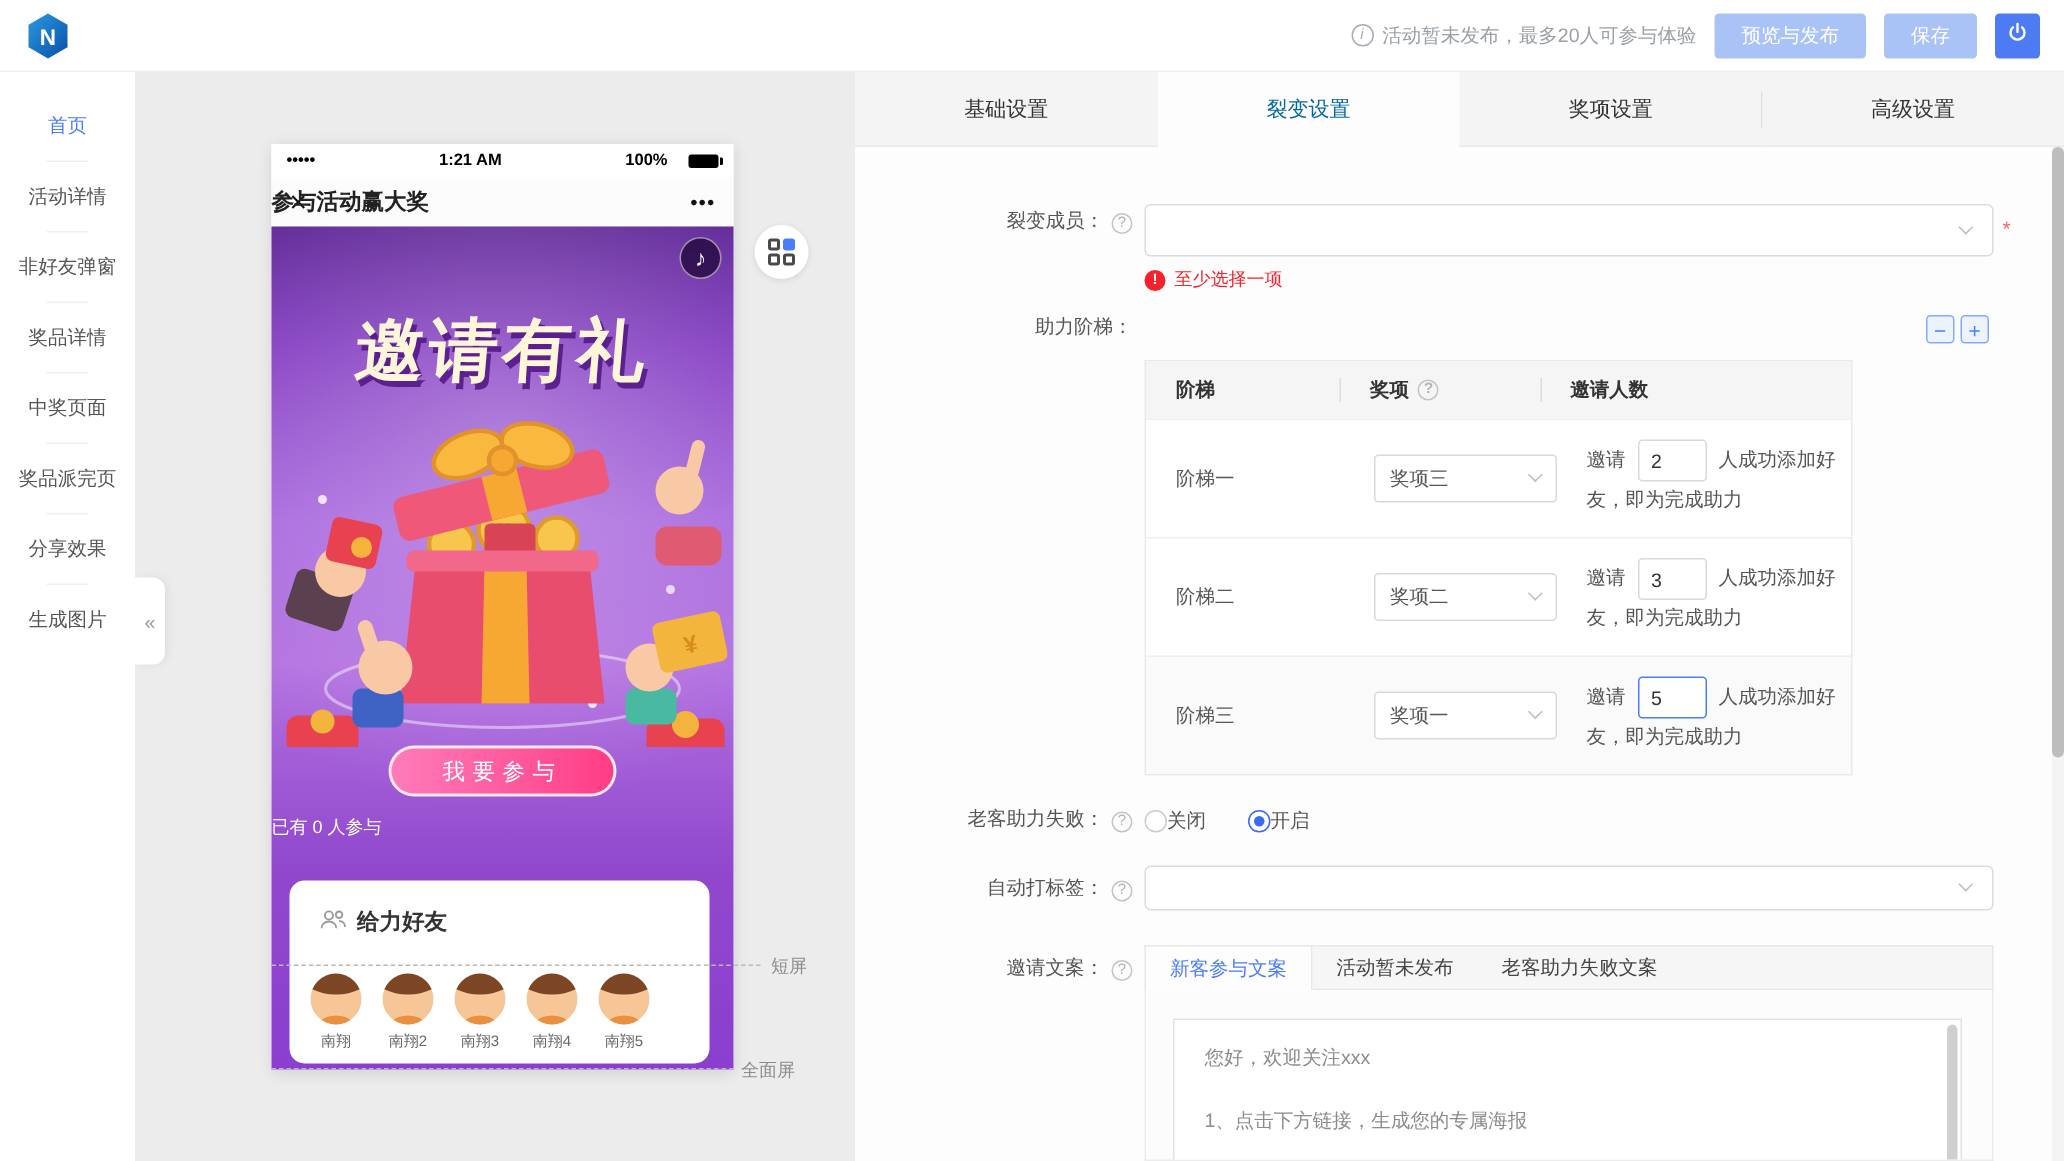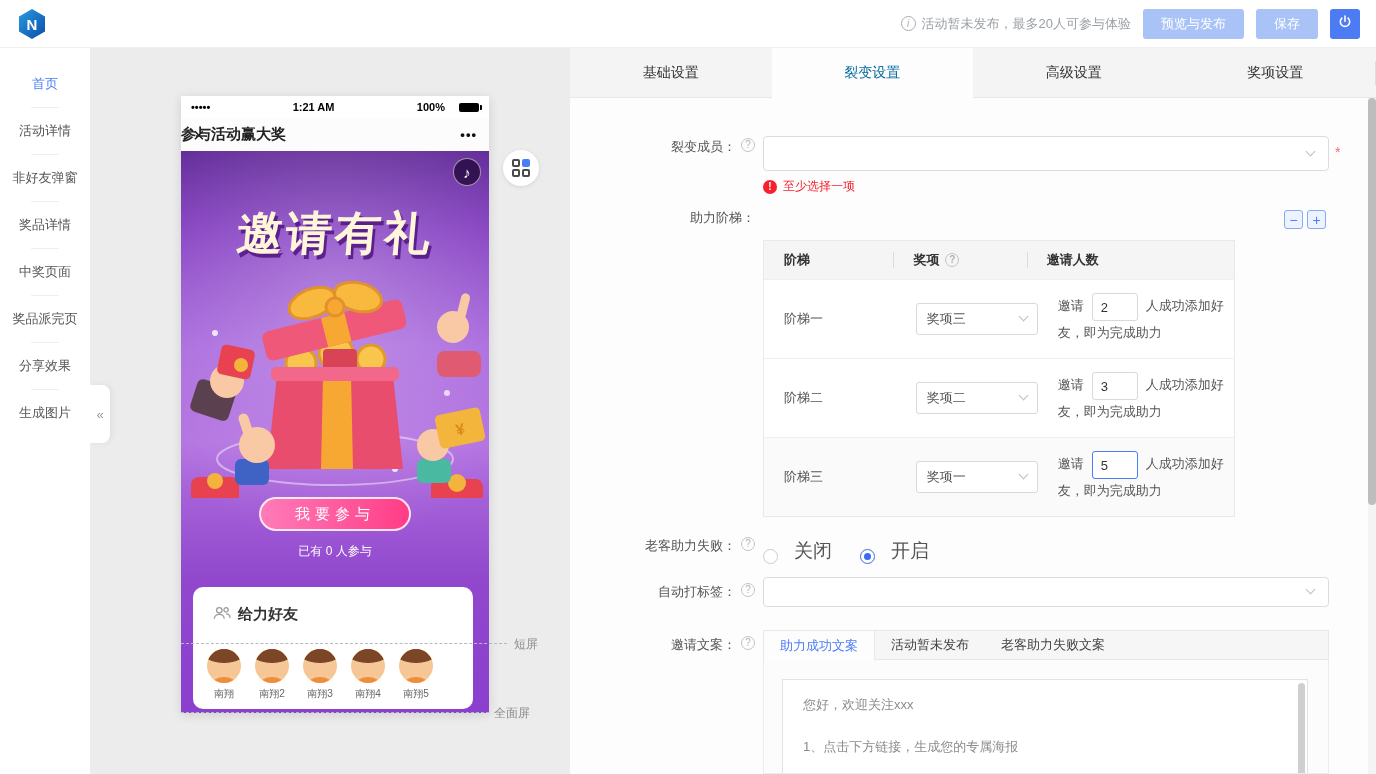--- a/index.html
+++ b/index.html
@@ -55,21 +55,21 @@
              background:rgba(35,8,60,.78);border:1px solid rgba(255,255,255,.55);color:#fff;
              font-size:15px;display:flex;align-items:center;justify-content:center;cursor:pointer}
   .headline{position:absolute;top:52px;left:0;right:0;text-align:center;font-size:46px;
             font-weight:900;color:#fff6da;letter-spacing:3px;transform:skewX(-5deg);
             text-shadow:3px 4px 0 rgba(80,20,130,.85)}
   .gift-wrap{position:absolute;top:112px;left:4px;width:300px;height:235px}
   .join-btn{position:absolute;top:346px;left:50%;transform:translateX(-50%);width:152px;height:34px;
             border-radius:17px;background:linear-gradient(90deg,#ff7bb9,#ff3d86);
             border:2px solid rgba(255,255,255,.85);color:#fff;font-size:15px;letter-spacing:5px;
             display:flex;align-items:center;justify-content:center;cursor:pointer}
-  .participants{position:absolute;top:392px;width:100%;text-align:center;color:#fff;font-size:12px}
+  .participants{position:absolute;top:392px;width:100%;color:#fff;font-size:12px}
   .friends-card{position:absolute;left:12px;right:16px;top:436px;height:122px;background:#fff;border-radius:10px}
   .fc-title{position:absolute;top:18px;left:20px;display:flex;align-items:center;gap:7px;
             font-size:15px;font-weight:700;color:#333}
   .fc-avatars{position:absolute;top:62px;left:14px;display:flex;gap:14px}
   .fc-item{width:34px;text-align:center}
   .avatar{width:34px;height:34px;border-radius:50%;background:#f7c696;position:relative;
           overflow:hidden;margin:0 auto}
   .avatar::before{content:'';position:absolute;top:-10px;left:-5px;right:-5px;height:24px;
                   border-radius:50%;background:#7b4526}
   .avatar::after{content:'';position:absolute;bottom:-9px;left:5px;right:5px;height:15px;
@@ -85,21 +85,21 @@
   .marker-label{position:absolute;font-size:12px;color:#8c8c8c;z-index:6}
 
   
   .panel{position:absolute;top:48px;left:570px;width:806px;bottom:0;background:#fdfdfd}
   .panel-tabs{position:absolute;top:0;left:0;right:0;height:50px;display:flex;z-index:2}
   .ptab{flex:1;display:flex;align-items:center;justify-content:center;font-size:14px;color:#333;
         background:#f4f4f4;border-bottom:1px solid #e8e8e8;position:relative;cursor:pointer}
   .ptab.active{background:#fdfdfd;color:#0369a1;border-bottom:none}
   .ptab.vdiv::after{content:'';position:absolute;right:0;top:13px;height:24px;width:1px;background:#ddd}
   .f-label{position:absolute;left:0;width:185px;display:flex;justify-content:flex-end;
-           align-items:flex-start;gap:5px;font-size:13px;color:#555}
+           align-items:flex-end;gap:5px;font-size:13px;color:#555}
   .help{width:14px;height:14px;border:1px solid #c4c4c4;border-radius:50%;color:#b3b3b3;
         font-size:10px;line-height:12px;text-align:center;flex:0 0 14px}
   .sel{position:absolute;border:1px solid #dcdcdc;border-radius:4px;background:#fff;cursor:pointer}
   .caret{position:absolute;right:14px;top:50%;width:7px;height:7px;margin-top:-6px;
          border-right:1px solid #bfbfbf;border-bottom:1px solid #bfbfbf;transform:rotate(45deg)}
   .req-star{position:absolute;left:765px;top:96px;color:#f56c6c;font-size:14px}
   .err-row{position:absolute;left:193px;top:130px;display:flex;align-items:center;gap:6px}
   .err-ico{width:14px;height:14px;border-radius:50%;background:#f5222d;color:#fff;font-size:10px;
            font-weight:bold;display:flex;align-items:center;justify-content:center}
   .err-txt{color:#f5222d;font-size:12px}
@@ -117,21 +117,21 @@
   .lt-cell{padding-left:20px}
   .mini-select{width:122px;height:32px;border:1px solid #d9d9d9;border-radius:3px;background:#fff;
                display:flex;align-items:center;padding:0 10px;font-size:13px;color:#555;
                position:relative;cursor:pointer}
   .mini-select .caret{right:10px}
   .invite-cell{width:231px;line-height:24px;padding-left:20px;padding-right:10px}
   .num-input{width:46px;height:28px;border:1px solid #d9d9d9;border-radius:3px;margin:0 8px;
              padding:0 8px;font-size:13px;color:#333;vertical-align:middle}
   .num-input.focused{border-color:#4a7df9;outline:none}
   .radio-group{position:absolute;left:193px;top:490px;display:flex;gap:28px}
-  .radio{display:flex;align-items:flex-end;gap:16px;font-size:19px;color:#555;cursor:pointer}
+  .radio{display:flex;align-items:center;gap:0;font-size:13px;color:#555;cursor:pointer}
   .r-circle{width:15px;height:15px;border:1px solid #ccc;border-radius:50%;background:#fff;position:relative}
   .r-circle.checked{border-color:#3a6af0}
   .r-circle.checked::after{content:'';position:absolute;inset:3px;border-radius:50%;background:#3a6af0}
   .itabs{position:absolute;left:193px;top:582px;width:566px;height:30px;background:#f6f6f6;
          border:1px solid #e8e8e8;display:flex}
   .itab{padding:0 16px;display:flex;align-items:center;font-size:13px;color:#444;cursor:pointer}
   .itab.active{background:#fdfdfd;color:#4a7df9;border-right:1px solid #e8e8e8;
                margin:-1px 0 -1px -1px;border-left:1px solid #e8e8e8;border-top:1px solid #e8e8e8;z-index:1}
   .copy-box{position:absolute;left:193px;top:612px;width:566px;bottom:0;background:#fcfcfc;
             border:1px solid #ececec;border-top:none;overflow:hidden}
@@ -311,22 +311,22 @@
   <div class="marker-line" style="left:91px;top:595px;width:326px"></div>
   <div class="marker-label" style="left:424px;top:588px">短屏</div>
   <div class="marker-line" style="left:91px;top:664px;width:308px"></div>
   <div class="marker-label" style="left:404px;top:657px">全面屏</div>
 </div>
 
 <div class="panel">
   <div class="panel-tabs">
     <div class="ptab">基础设置</div>
     <div class="ptab active">裂变设置</div>
+    <div class="ptab vdiv">奖项设置</div>
     <div class="ptab">高级设置</div>
-    <div class="ptab vdiv">奖项设置</div>
   </div>
 
   <div class="f-label" style="top:90px">
     <span>裂变成员：</span>
     <span class="help">?</span>
   </div>
   <div class="sel" style="left:193px;top:88px;width:566px;height:35px">
     <span class="caret"></span>
   </div>
   <span class="req-star">*</span>
@@ -412,21 +412,21 @@
   </div>
   <div class="sel" style="left:193px;top:529px;width:566px;height:30px">
     <span class="caret"></span>
   </div>
 
   <div class="f-label" style="top:588px">
     <span>邀请文案：</span>
     <span class="help">?</span>
   </div>
   <div class="itabs">
-    <div class="itab active">助力成功文案</div>
+    <div class="itab active">新客参与文案</div>
     <div class="itab">活动暂未发布</div>
     <div class="itab">老客助力失败文案</div>
   </div>
   <div class="copy-box">
     <div class="copy-area">
       <div class="copy-line">您好，欢迎关注xxx</div>
       <div class="copy-line"></div>
       <div class="copy-line"></div>
       <div class="copy-line">1、点击下方链接，生成您的专属海报</div>
 

